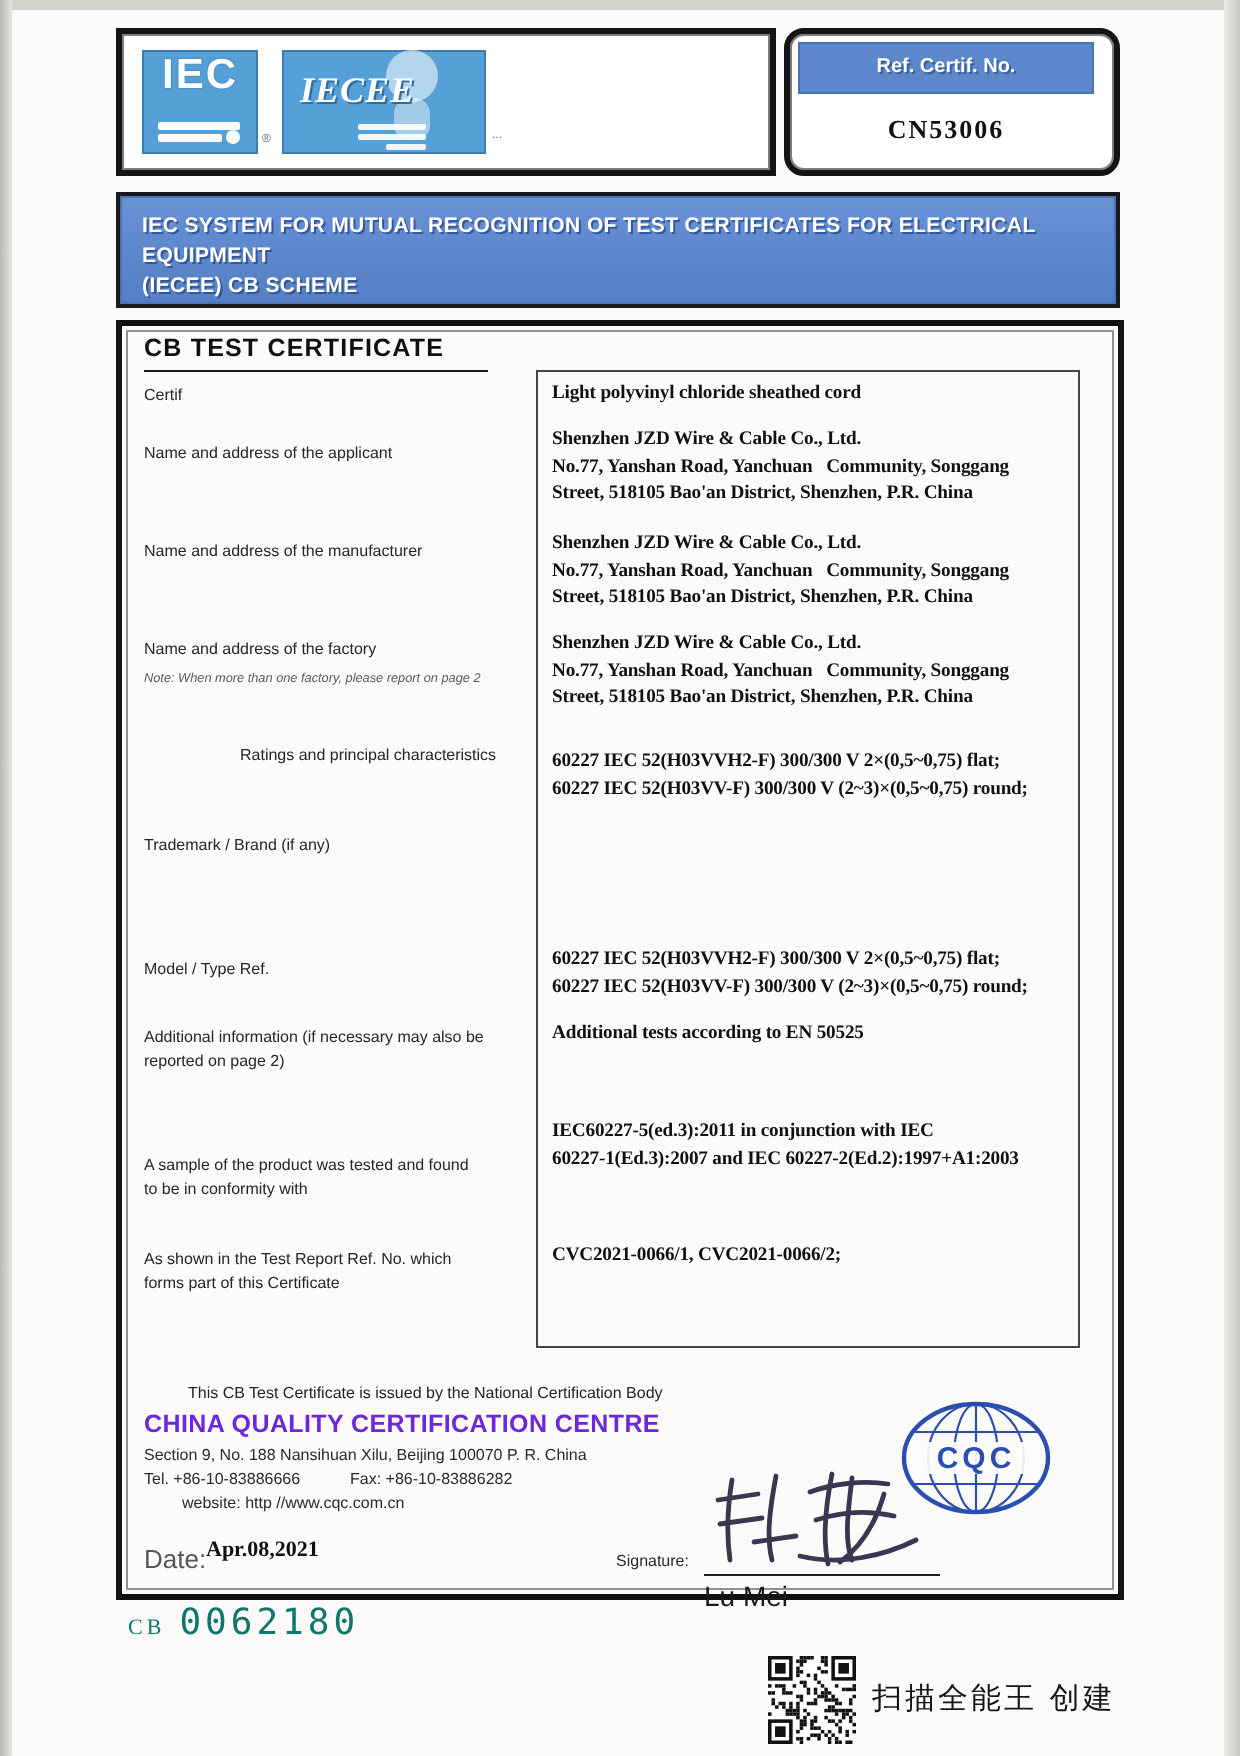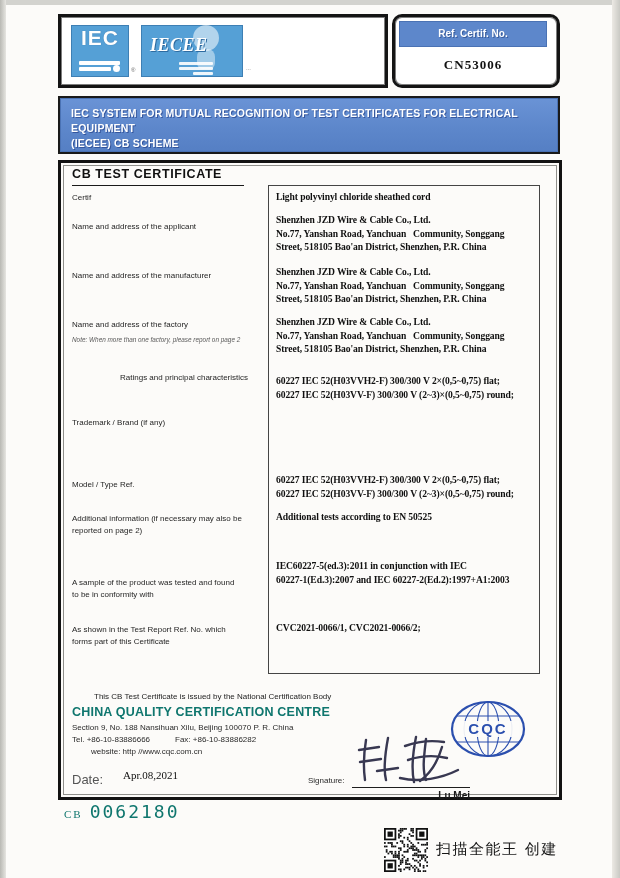--- a/index.html
+++ b/index.html
@@ -35,27 +35,27 @@
   .cert-title{position:absolute;font-weight:bold;font-size:12.5px;letter-spacing:.6px;color:#101010;
               border-bottom:1.5px solid #1a1a1a;padding:0 22px 4px 0;}
   .flabel{position:absolute;font-size:8px;color:#262626;line-height:1.5;width:195px;white-space:pre-wrap;}
   .fnote{position:absolute;font-size:6.4px;font-style:italic;color:#5a5a5a;width:210px;}
   .valbox{position:absolute;border:1px solid #454545;}
   .val{position:absolute;left:276px;width:258px;font-family:"Liberation Serif",serif;
        font-weight:bold;font-size:9.6px;line-height:1.42;color:#101010;white-space:pre-wrap;
        letter-spacing:-0.1px;}
   
   .issued{position:absolute;font-size:8px;color:#232323;}
-  .centre{position:absolute;font-weight:bold;font-size:12.5px;letter-spacing:.2px;color:#0f766e;}
+  .centre{position:absolute;font-weight:bold;font-size:12.5px;letter-spacing:.2px;color:#6d28d9;}
   .small{position:absolute;font-size:8px;color:#2a2a2a;}
   .date-label{position:absolute;font-size:13px;color:#555;}
-  .date-value{position:absolute;font-family:"Liberation Serif",serif;font-weight:normal;font-size:11px;color:#101010;margin-left:20px;}
+  .date-value{position:absolute;font-family:"Liberation Serif",serif;font-weight:bold;font-size:11px;color:#101010;}
   .sig-label{position:absolute;font-size:8px;color:#2a2a2a;}
   .sig-line{position:absolute;border-top:1.5px solid #1e1e1e;}
-  .sig-name{position:absolute;text-align:right;font-weight:bold;font-size:10px;color:#1a1a1a;}
+  .sig-name{position:absolute;text-align:left;font-weight:normal;font-size:14px;color:#1a1a1a;}
   .cb-mark{position:absolute;color:#0f766e;white-space:nowrap;}
   .cb-prefix{font-family:"Liberation Serif",serif;font-size:11px;letter-spacing:2px;margin-right:7px;}
   .cb-number{font-family:"DejaVu Sans Mono","Liberation Mono",monospace;font-size:18px;letter-spacing:2px;font-weight:500;}
   .watermark{position:absolute;font-size:15px;letter-spacing:1.5px;color:#161616;
              font-family:"DejaVu Sans",sans-serif;}
   .hidden-data{position:absolute;width:1px;height:1px;overflow:hidden;clip:rect(0 0 0 0);white-space:nowrap;}
 </style>
 </head>
 <body>
 

